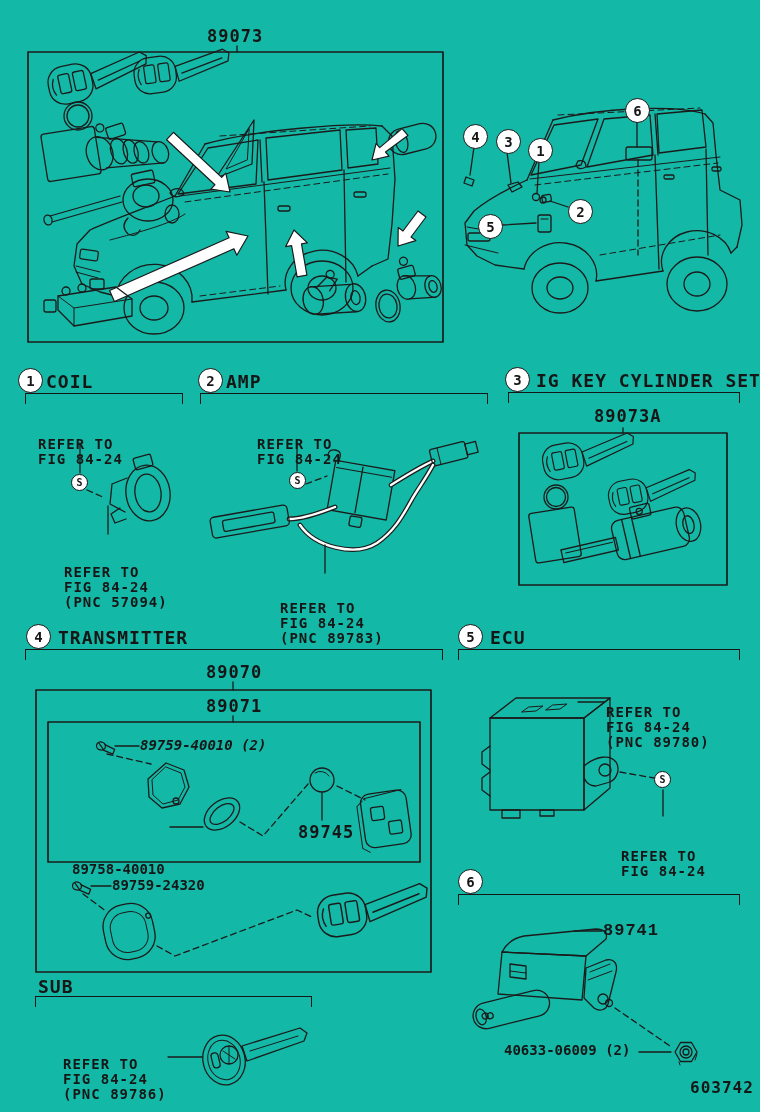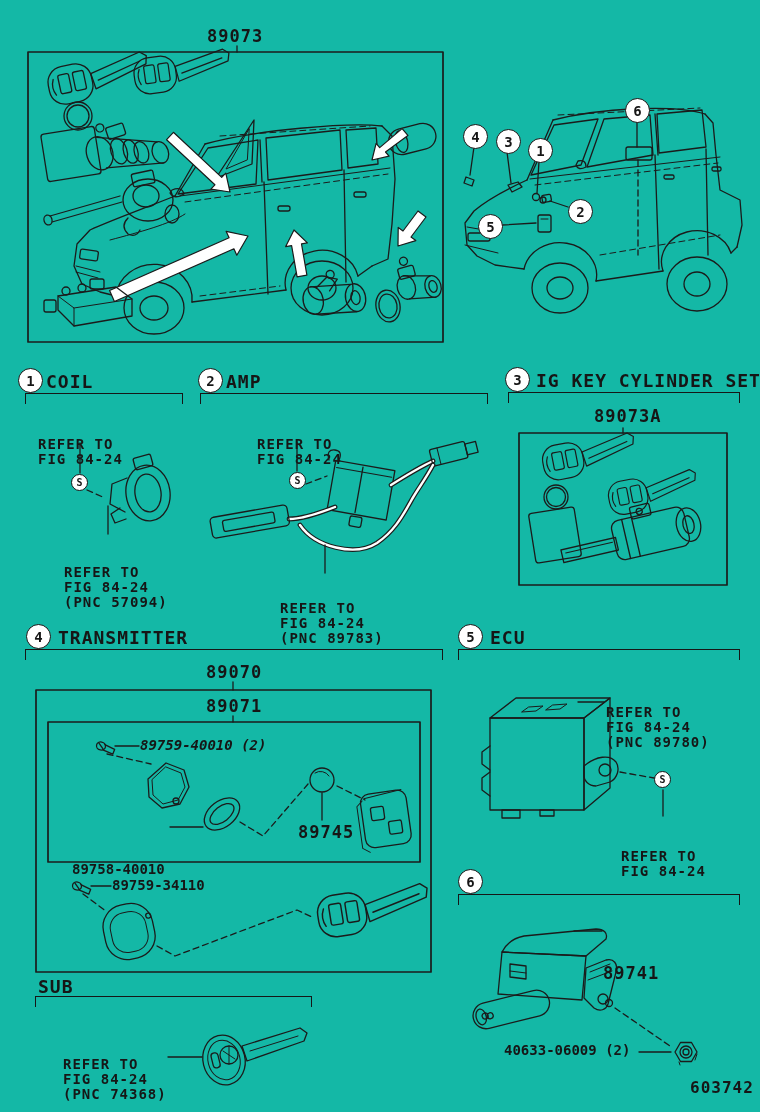--- a/index.html
+++ b/index.html
@@ -369,26 +369,26 @@
       <rect x="69" y="244" width="50" height="55" rx="22"></rect>
       <rect x="76" y="252" width="36" height="40" rx="15" class="thin"></rect>
       <circle cx="116" cy="260" r="2.5"></circle>
     </g>
     <path d="M122,286 L140,296 L262,250 L277,257" class="dsh"></path>
     <use href="#gkey" transform="translate(280,238) rotate(-9) scale(1.1)"></use>
   </svg>
   <div class="t pn" style="left:140px;top:738px;font-style:italic;">89759-40010 (2)</div>
   <div class="t pn" style="left:72px;top:834px;margin-top:28px;">89758-40010</div>
   <div class="t pn-lg" style="left:298px;top:823px;">89745</div>
-  <div class="t pn" style="left:112px;top:878px;">89759-34110</div>
+  <div class="t pn" style="left:112px;top:878px;">89759-24320</div>
 
   <div class="t title" style="left:38px;top:979px;">SUB</div>
   <div class="bracket" style="left:35px;top:996px;width:277px;"></div>
   <div class="t ref" style="left:63px;top:1027px;">
-    <div>REFER TO</div><div>FIG 84-24</div><div>(PNC 74368)</div>
+    <div>REFER TO</div><div>FIG 84-24</div><div>(PNC 89786)</div>
   </div>
   <svg width="165" height="85" style="left:160px;top:1015px;">
     <line x1="8" y1="42" x2="42" y2="42"></line>
     <g>
       <ellipse cx="64" cy="45" rx="21" ry="25" transform="rotate(-14 64 45)"></ellipse>
       <ellipse cx="64" cy="45" rx="16" ry="20" transform="rotate(-14 64 45)" class="thin"></ellipse>
       <circle cx="69" cy="40" r="9"></circle>
       <path d="M63,36 l12,8 M69,31 l0,18" class="thin"></path>
       <rect x="52" y="38" width="7" height="15" rx="3" transform="rotate(-14 55 45)"></rect>
       <path d="M82,31 L140,13 L147,18 L144,26 L87,46 Z"></path>
@@ -451,17 +451,17 @@
     </g>
     <line x1="157" y1="108" x2="212" y2="146" class="dsh"></line>
     <line x1="181" y1="152" x2="213" y2="152"></line>
     <g>
       <polygon points="239,152 233.5,161.5 222.5,161.5 217,152 222.5,142.5 233.5,142.5"></polygon>
       <circle cx="228" cy="152" r="6"></circle>
         <circle cx="228" cy="152" r="3"></circle>
       <path d="M239,154 l-2,6 M221,162 l1,3" class="thin"></path>
     </g>
   </svg>
-  <div class="t pn-lg" style="left:603px;top:964px;">89741</div>
+  <div class="t pn-lg" style="left:603px;top:922px;font-family:Liberation Mono, monospace;">89741</div>
   <div class="t pn" style="left:504px;top:1043px;">40633-06009 (2)</div>
 
   <div class="t fig" style="left:690px;top:1080px;">603742</div>
 </div>
 
 </body></html>

